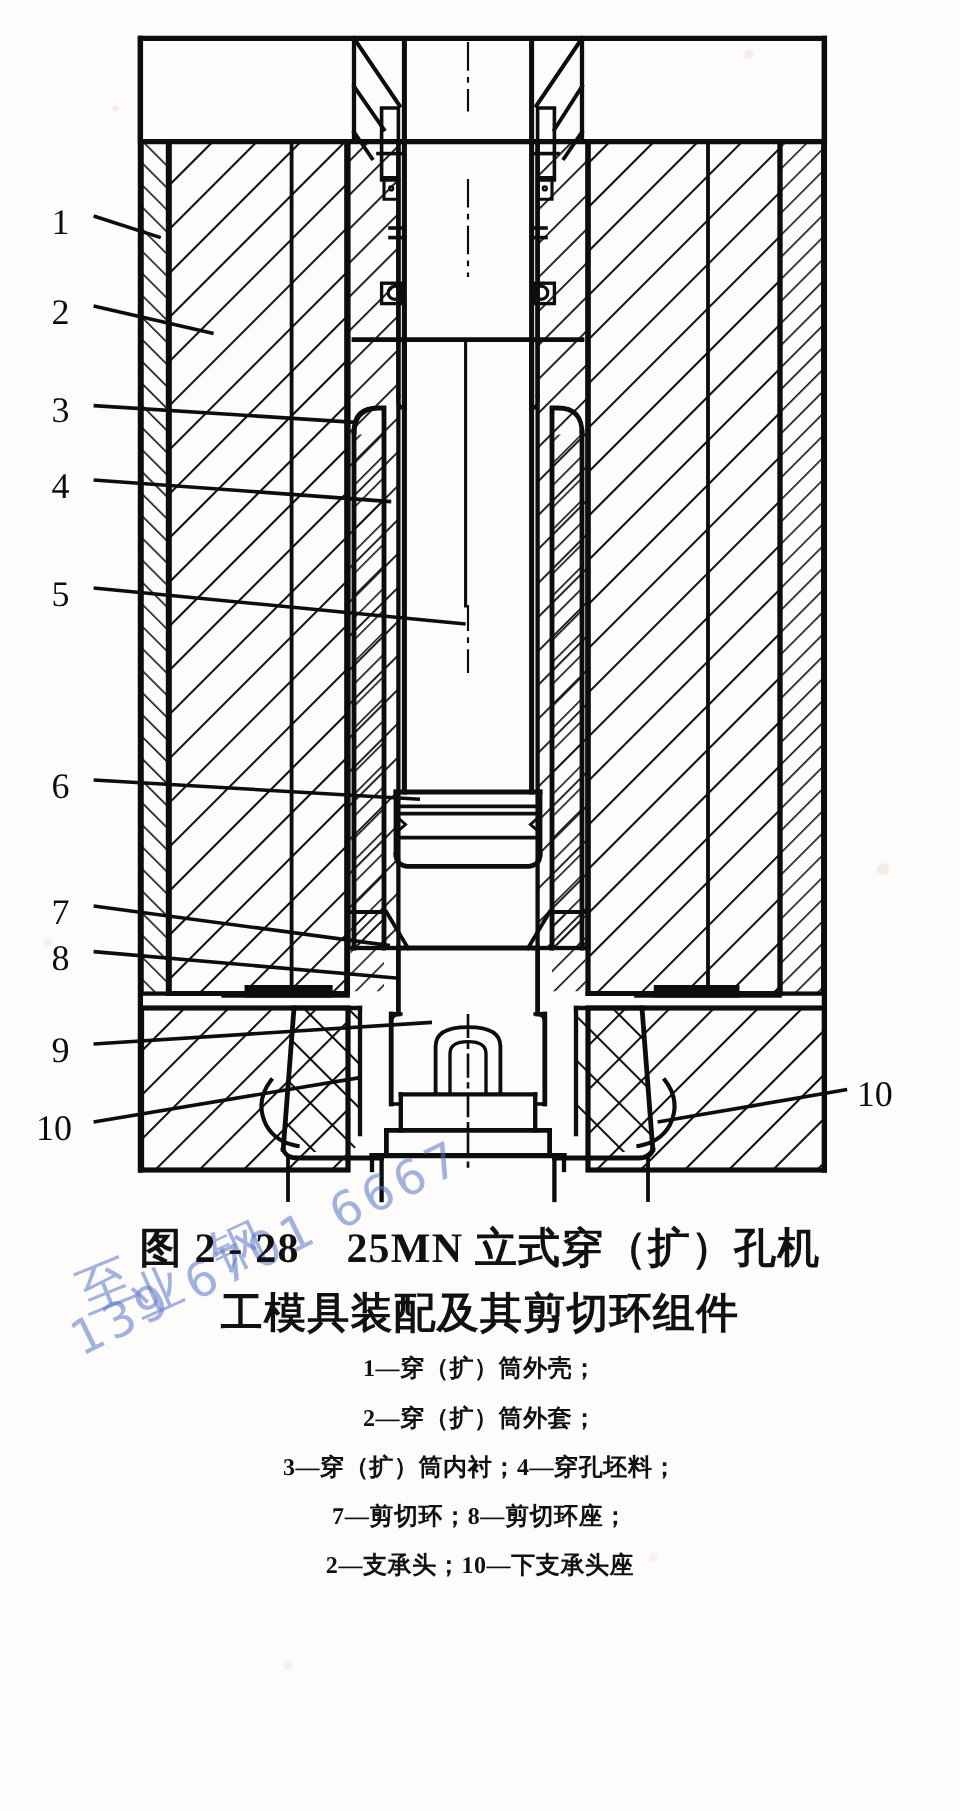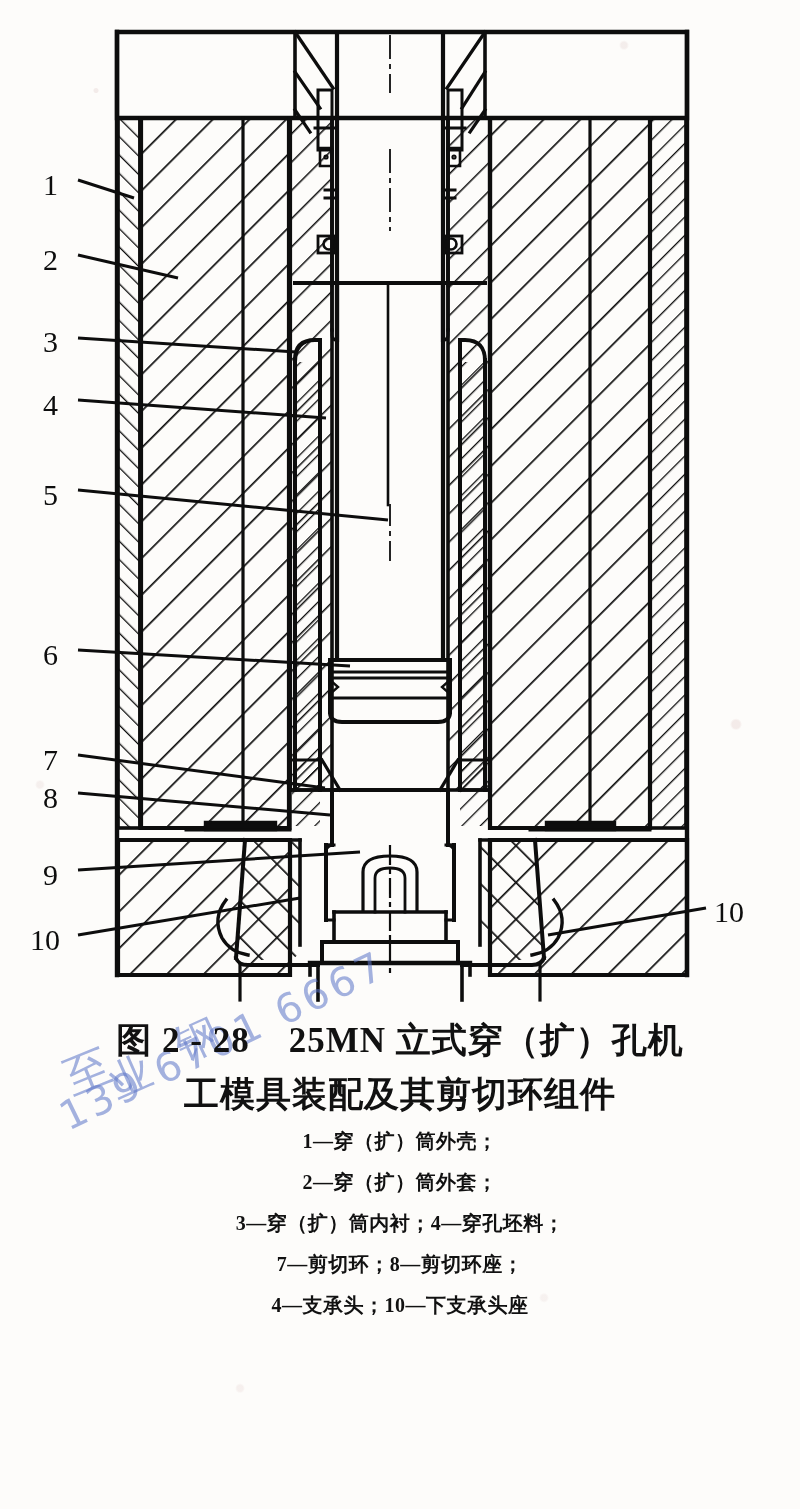--- a/index.html
+++ b/index.html
@@ -396,16 +396,16 @@
   <div class="watermark" id="wm-ye">业</div>
   <div class="watermark" id="wm-phone">139 6701 6667</div>
 
   <div class="caption-block">
     <div class="cap-title">图 2 - 28    25MN 立式穿（扩）孔机</div>
     <div class="cap-title-2">工模具装配及其剪切环组件</div>
     <div class="legend-line">1—穿（扩）筒外壳；</div>
     <div class="legend-line">2—穿（扩）筒外套；</div>
     <div class="legend-line">3—穿（扩）筒内衬；4—穿孔坯料；</div>
     <div class="legend-line">7—剪切环；8—剪切环座；</div>
-    <div class="legend-line">4—支承头；10—下支承头座</div>
+    <div class="legend-line">2—支承头；10—下支承头座</div>
   </div>
 
 </div>
 
 </body></html>

